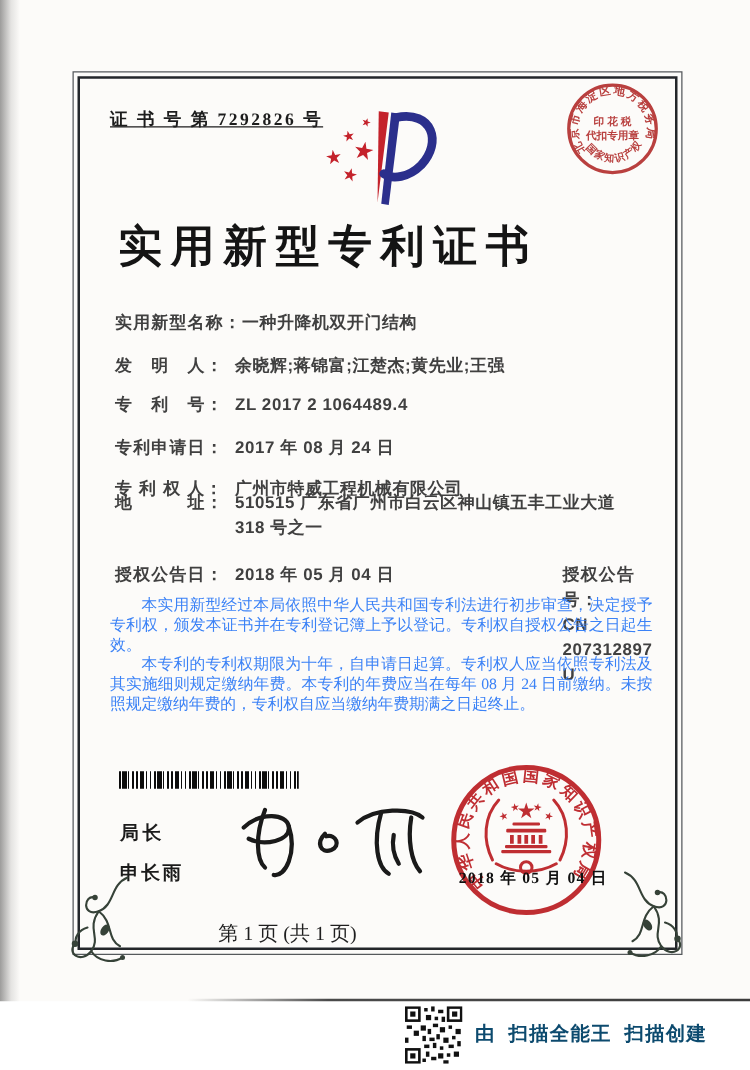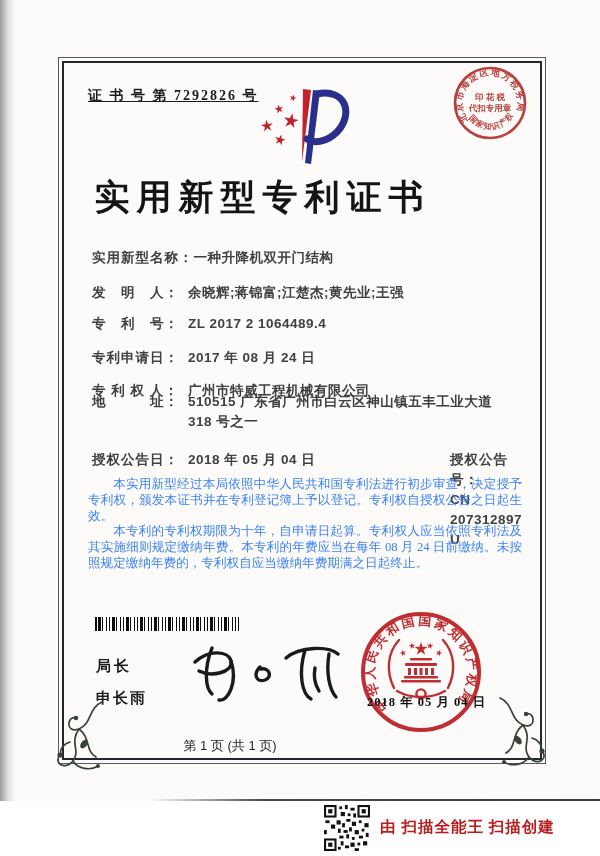--- a/index.html
+++ b/index.html
@@ -65,30 +65,30 @@
   .signature{position:absolute;left:182px;top:636px;width:165px;height:88px;}
   .seal-small{position:absolute;left:451px;top:64px;width:80px;height:80px;mix-blend-mode:multiply;opacity:.92;}
   .seal-big{position:absolute;left:355px;top:606px;width:132px;height:132px;mix-blend-mode:multiply;opacity:.95;}
   .seal-date{
     position:absolute;left:367px;top:694px;z-index:5;
     font-size:12.5px;font-weight:700;color:#101010;letter-spacing:1px;
     font-family:"Liberation Serif","DejaVu Serif",serif;
   }
   .page-footer{
     position:absolute;left:130px;top:737px;width:200px;text-align:center;
-    font-size:13px;color:#1f1f1f;font-family:Liberation Sans, sans-serif;
+    font-size:16px;color:#1f1f1f;font-family:Liberation Serif, serif;
   }
   .ornament{position:absolute;width:62px;height:78px;}
   .orn-left{left:46px;top:698px;}
   .orn-right{left:494px;top:694px;transform:scaleX(-1);}
   .qr{position:absolute;left:324px;top:805px;width:46px;height:46px;}
   .scanner-note{
     position:absolute;left:380px;top:817px;
-    font-family:Liberation Serif, serif;
-    font-size:15.5px;font-weight:600;color:#b91c1c;letter-spacing:1px;
+    font-family:Liberation Mono, monospace;
+    font-size:15.5px;font-weight:600;color:#0c4a6e;letter-spacing:1px;
   }
 </style>
 </head>
 <body>
 
 <div class="paper"></div>
 
 <div class="frame-outer">
   <div class="frame-inner"></div>
 </div>

